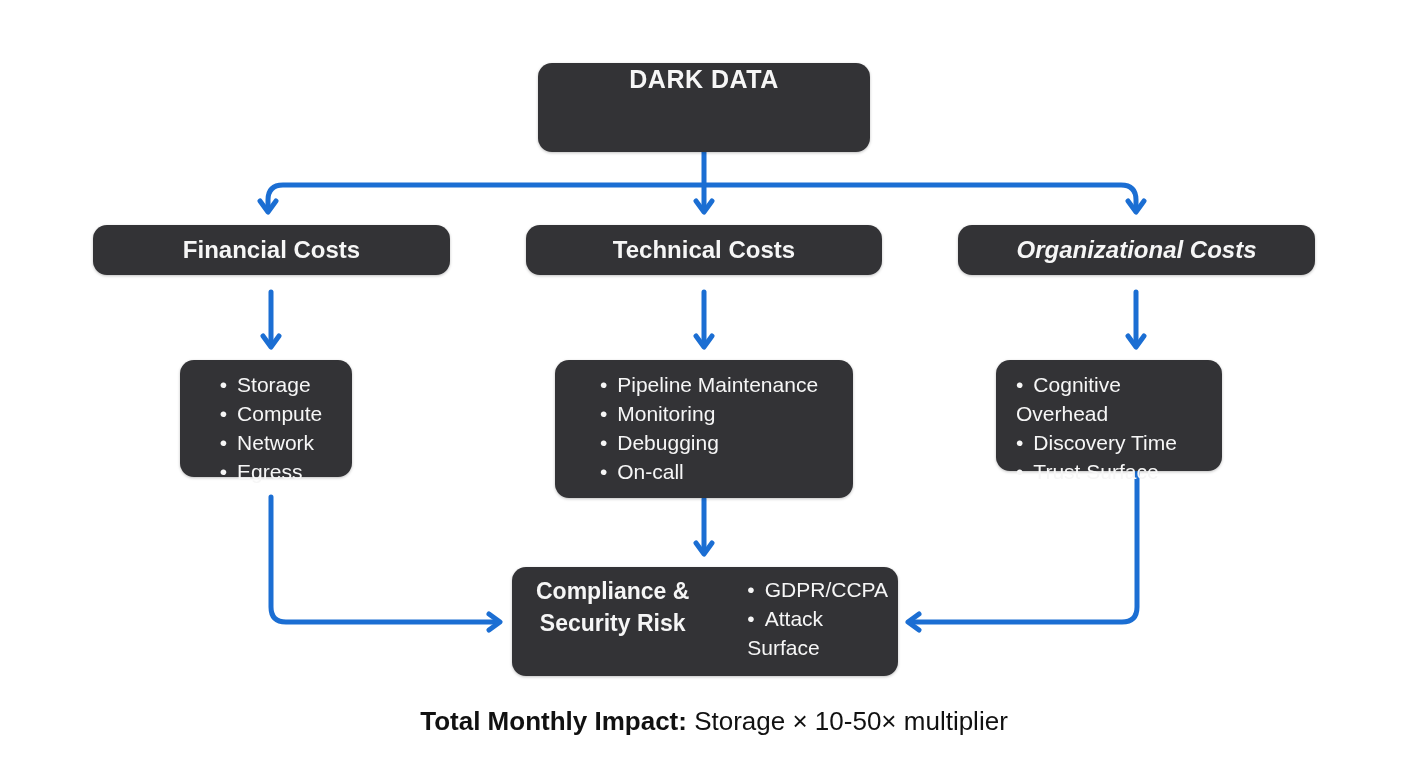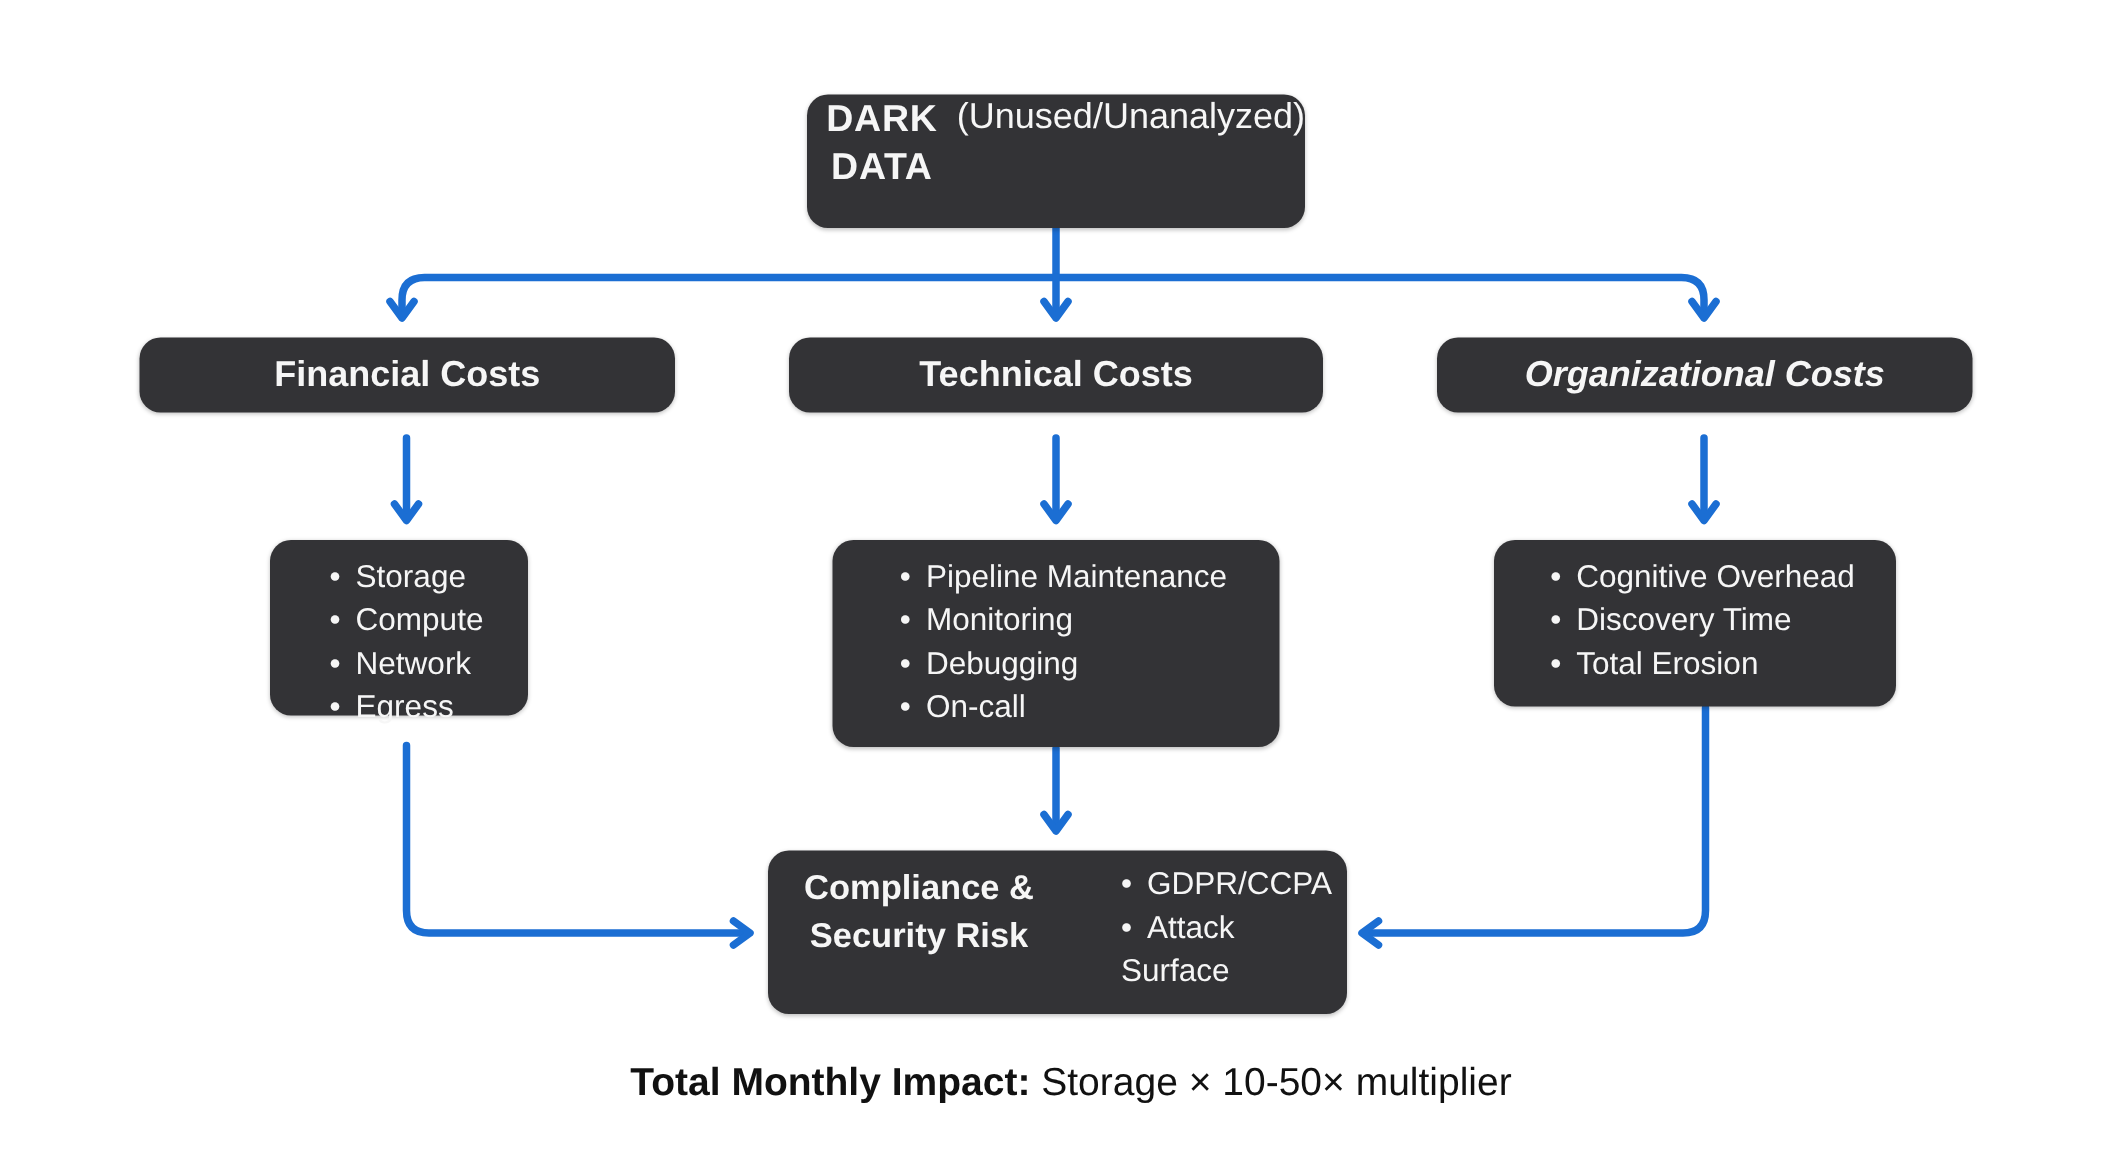--- a/index.html
+++ b/index.html
@@ -58,21 +58,21 @@
   .node-category.financial { left: 93px;  width: 357px; }
   .node-category.technical { left: 526px; width: 356px; }
   .node-category.organizational { left: 958px; width: 357px; font-style: italic; }
   .node-list {
     top: 360px;
     padding: 10px 10px 10px 20px;
     justify-content: center;
   }
   .node-list.financial { left: 180px; width: 172px; height: 117px; }
   .node-list.technical { left: 555px; width: 298px; height: 138px; }
-  .node-list.organizational { left: 996px; width: 268px; height: 111px; }
+  .node-list.organizational { left: 996px; width: 226px; height: 111px; }
   ul.bullets {
     list-style: none;
     margin: 0;
     padding: 0;
     font-size: 21px;
     line-height: 29px;
     text-align: left;
   }
   ul.bullets li::before {
     content: "\2022";
@@ -124,21 +124,20 @@
     <path class="link" marker-end="url(#arrowhead)" d="M 704 292 L 704 345"></path>
     <path class="link" marker-end="url(#arrowhead)" d="M 1136 292 L 1136 345"></path>
 
     <path class="link" marker-end="url(#arrowhead)" d="M 271 497 L 271 607 Q 271 622 286 622 L 498 622"></path>
     <path class="link" marker-end="url(#arrowhead)" d="M 704 499 L 704 552"></path>
     <path class="link" marker-end="url(#arrowhead)" d="M 1137 472 L 1137 607 Q 1137 622 1122 622 L 910 622"></path>
   </svg>
 
   <div class="node node-root">
     <div class="line1">DARK DATA</div>
-    <div class="line2">(Unused/Unanalyzed)</div>
   </div>
 
   <div class="node node-category financial">
     <span>Financial Costs</span>
   </div>
   <div class="node node-category technical">
     <span>Technical Costs</span>
   </div>
   <div class="node node-category organizational">
     <span>Organizational Costs</span>
@@ -157,21 +156,21 @@
       <li>Pipeline Maintenance</li>
       <li>Monitoring</li>
       <li>Debugging</li>
       <li>On-call</li>
     </ul>
   </div>
   <div class="node node-list organizational">
     <ul class="bullets">
       <li>Cognitive Overhead</li>
       <li>Discovery Time</li>
-      <li>Total Erosion</li>
+      <li>Trust Surface</li>
     </ul>
   </div>
 
   <div class="node node-sink">
     <div class="sink-title">Compliance &amp; Security Risk</div>
     <ul class="bullets">
       <li>GDPR/CCPA</li>
       <li>Attack Surface</li>
     </ul>
   </div>

